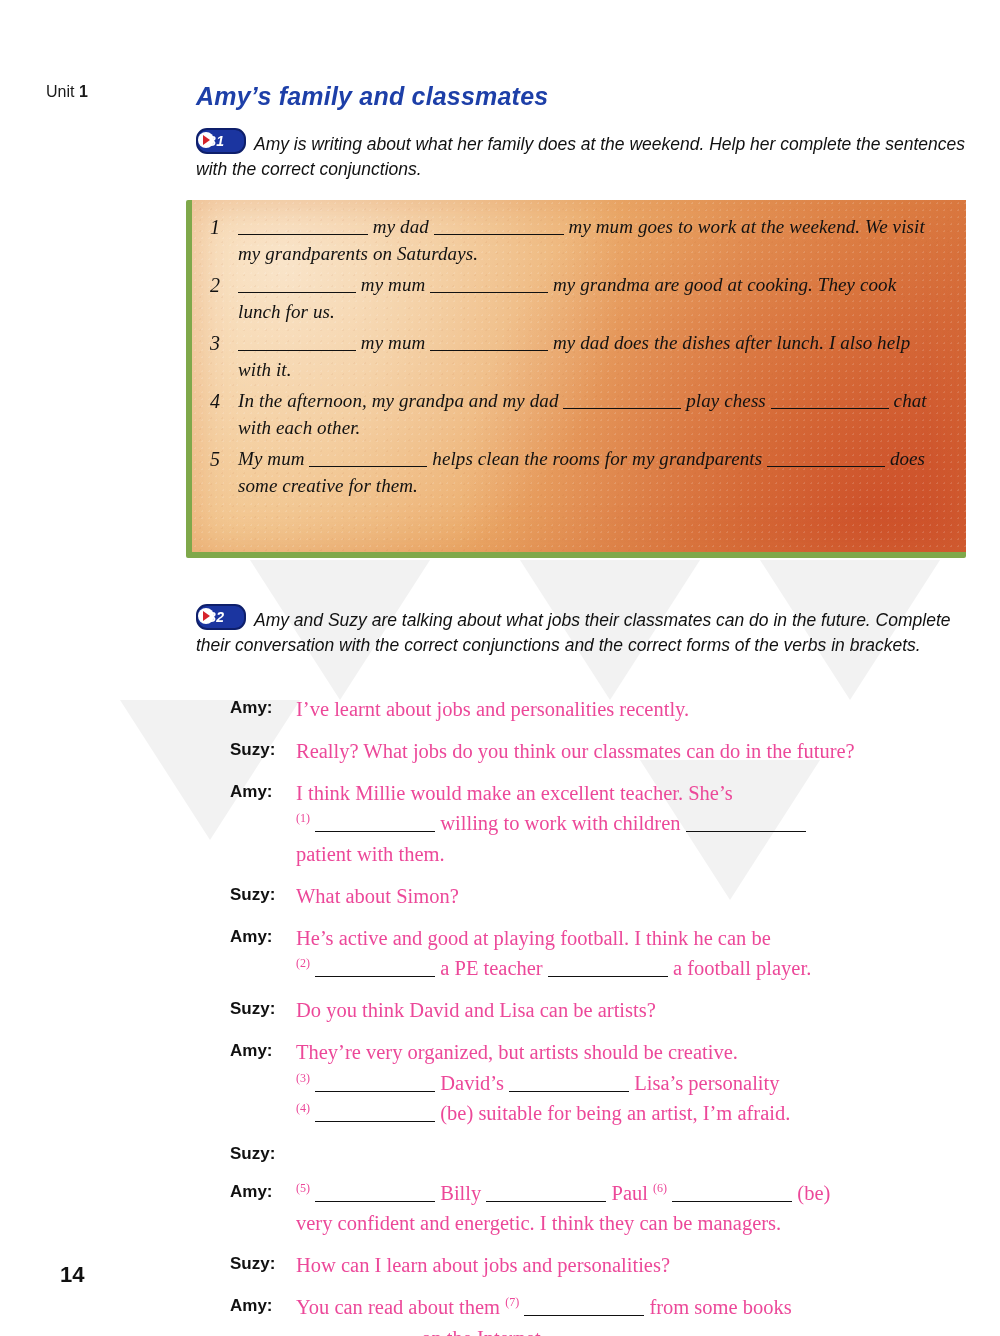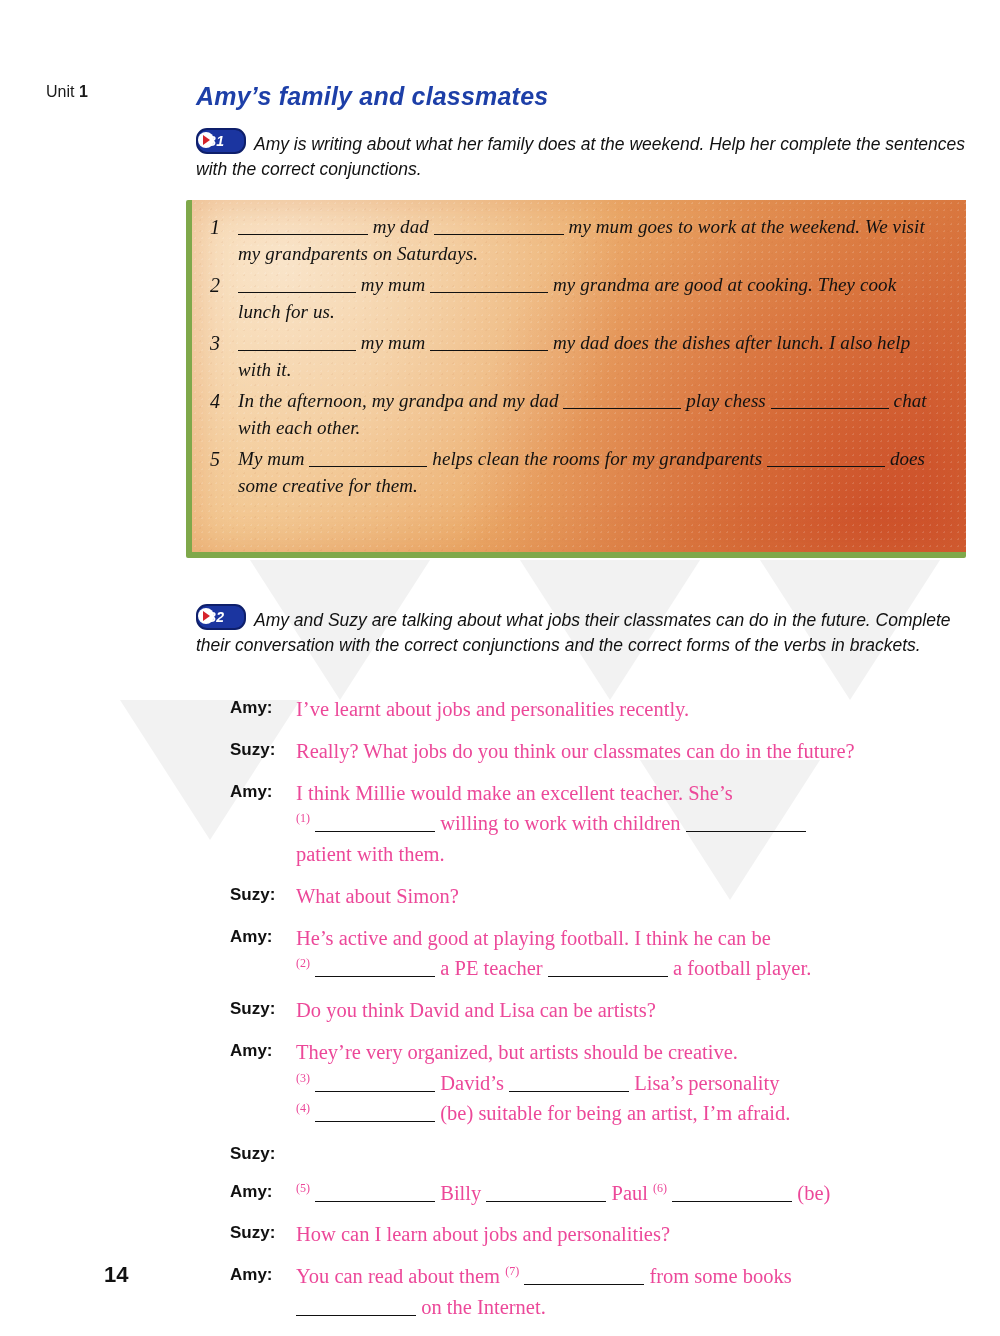--- a/index.html
+++ b/index.html
@@ -222,21 +222,20 @@
   .dl-a { width: 120px; }
 
   .page-number {
     position: absolute;
     left: 60px;
     top: 1262px;
     font-family: "Liberation Sans", sans-serif;
     font-weight: bold;
     font-size: 22px;
     color: #111;
-    margin-left: 44px;
   }
 </style>
 </head>
 <body>
 
 <svg class="watermark" viewBox="0 0 1000 1336">
   <g fill="#f2f2f2">
     <polygon points="250,560 430,560 340,700"></polygon>
     <polygon points="520,560 700,560 610,700"></polygon>
     <polygon points="760,560 940,560 850,700"></polygon>
@@ -398,20 +397,21 @@
       <div class="d-speaker">Amy:</div>
       <div class="d-text">
         <span class="sup">(5)</span>
         <span class="dl dl-a"></span>
         <span>Billy</span>
         <span class="dl dl-a"></span>
         <span>Paul</span>
         <span class="sup">(6)</span>
         <span class="dl dl-a"></span>
         <span>(be)</span><br>
+        <span>very confident and energetic. I think they can be managers.</span>
       </div>
     </div>
 
     <div class="d-row">
       <div class="d-speaker">Suzy:</div>
       <div class="d-text">How can I learn about jobs and personalities?</div>
     </div>
 
     <div class="d-row">
       <div class="d-speaker">Amy:</div>

